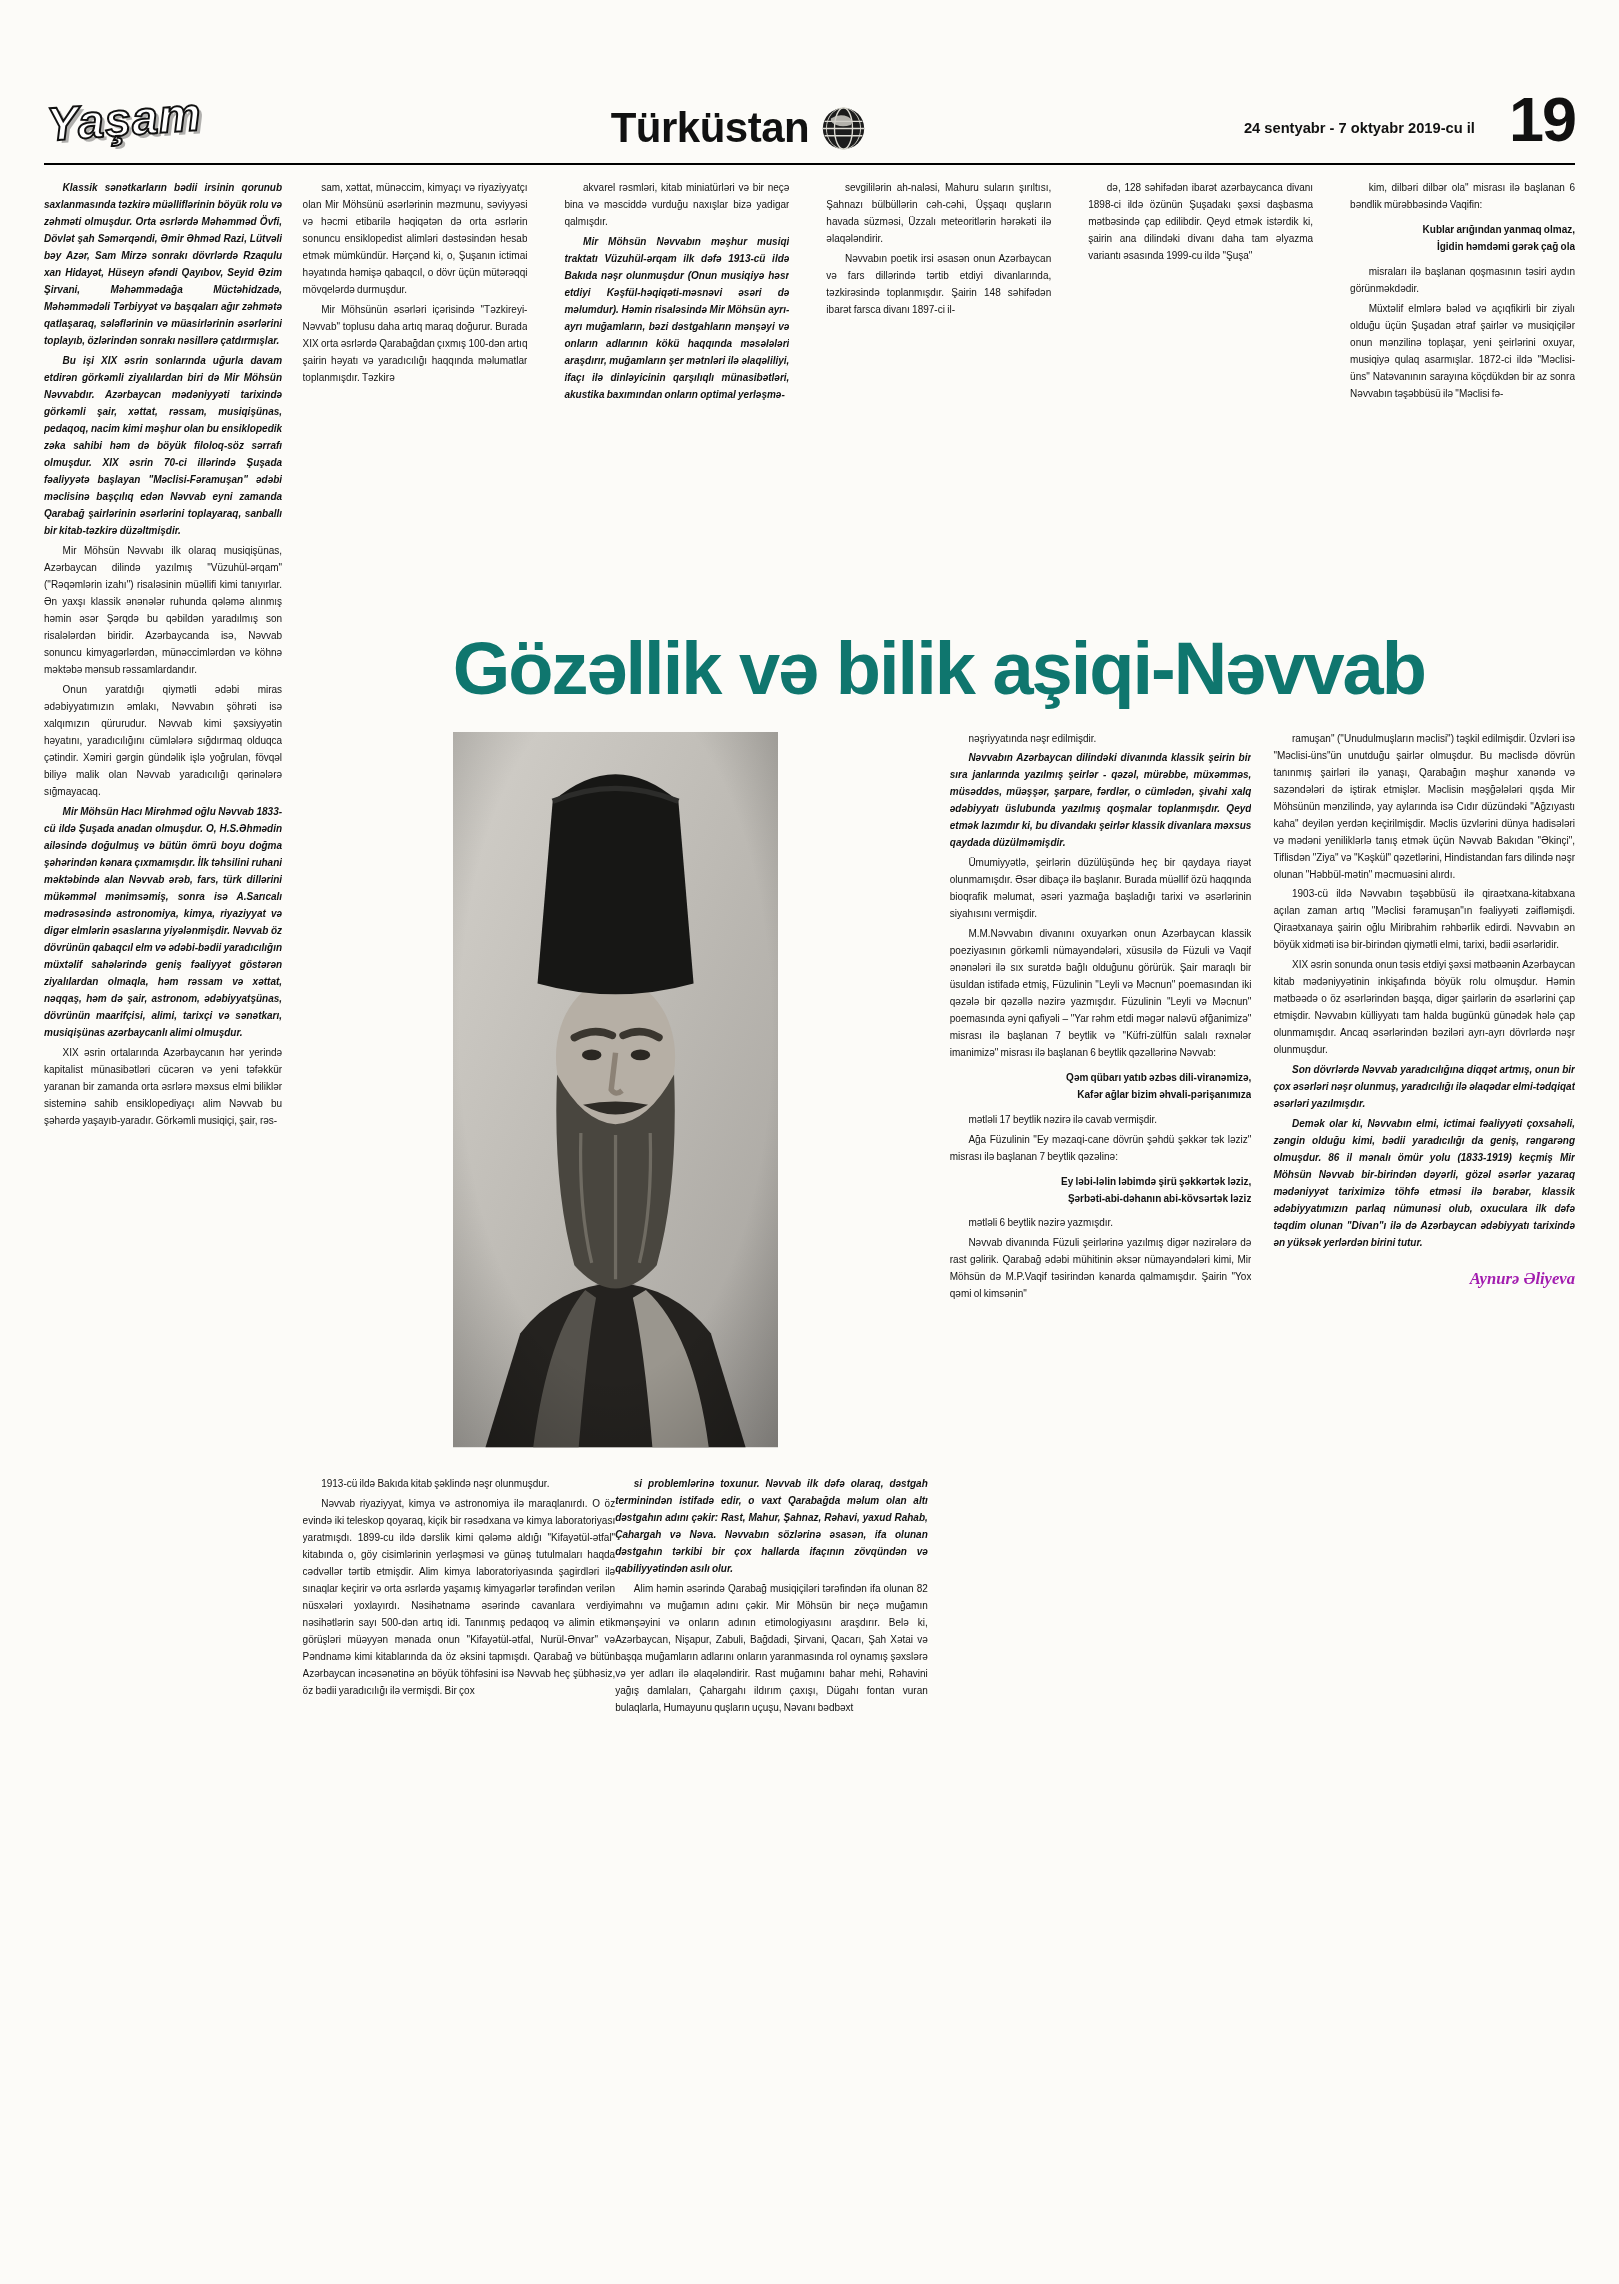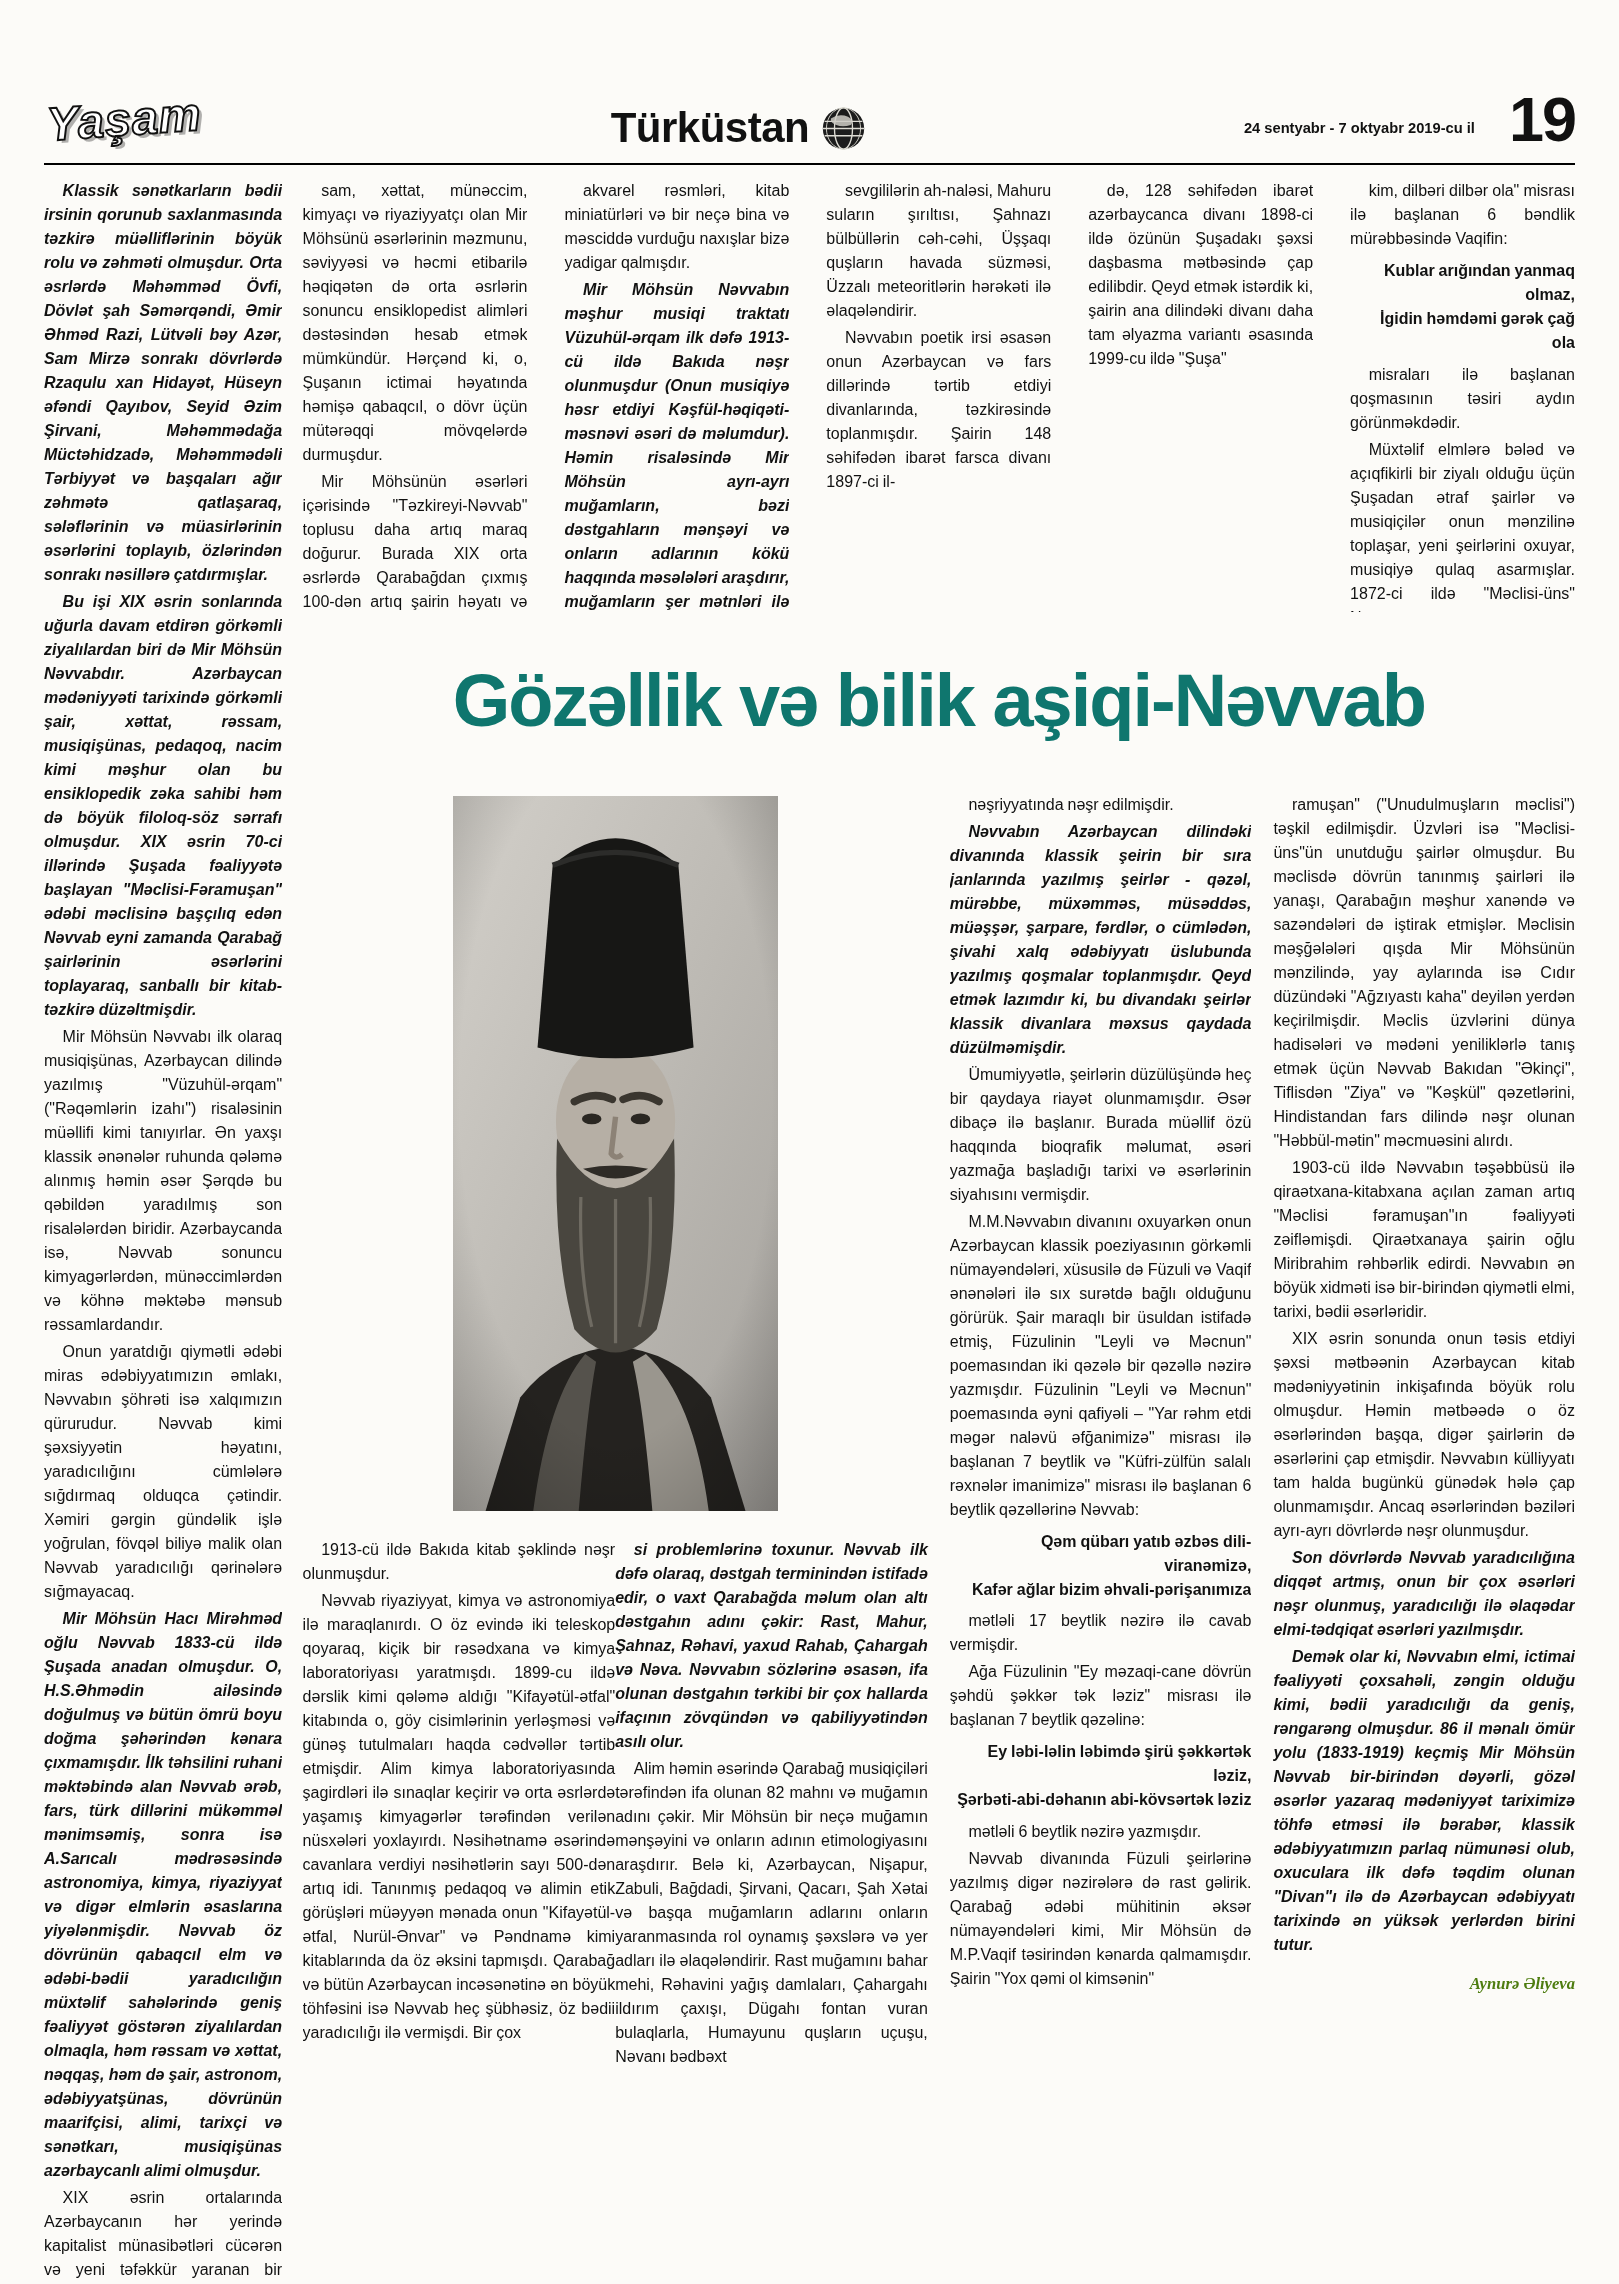--- a/index.html
+++ b/index.html
@@ -37,32 +37,32 @@
     text-align:center;white-space:nowrap;color:#0f766e;
   }
   .below{grid-column:2/7;grid-row:3;display:grid;grid-template-columns:repeat(4,1fr);column-gap:22px;height:1580px;overflow:hidden;}
   .photo-wrap{grid-column:1/3;}
   .photo{display:block;width:52%;margin:2.9px auto 27px;}
   .under-photo{display:grid;grid-template-columns:1fr 1fr;}
   .mid-col{grid-column:3;overflow:hidden;}
   .right-col{grid-column:4;overflow:hidden;}
   
   .para{
-    font-size:16px;line-height:24px;margin:0 0 2.9px;text-align:justify;
+    font-size:10px;line-height:17px;margin:0 0 2.9px;text-align:justify;
     text-indent:18.6px;word-spacing:-0.5px;
   }
   .para.n{font-weight:400;}
   .para.bi{font-weight:700;font-style:italic;}
   .para.verse{
     font-weight:700;white-space:pre-line;text-indent:0;text-align:right;
     margin:7.8px 0 7.8px 6.8px;
   }
   .signature{
     font-family:"Liberation Serif",serif;font-style:italic;font-weight:700;
-    font-size:16.6px;text-align:right;margin-top:17.6px;color:#4d7c0f;
+    font-size:16.6px;text-align:right;margin-top:17.6px;color:#a21caf;
   }
 </style>
 </head>
 <body>
 
 <div class="page">
 
   <div class="header">
     <div class="masthead">Yaşam</div>
     <div class="title-group">

